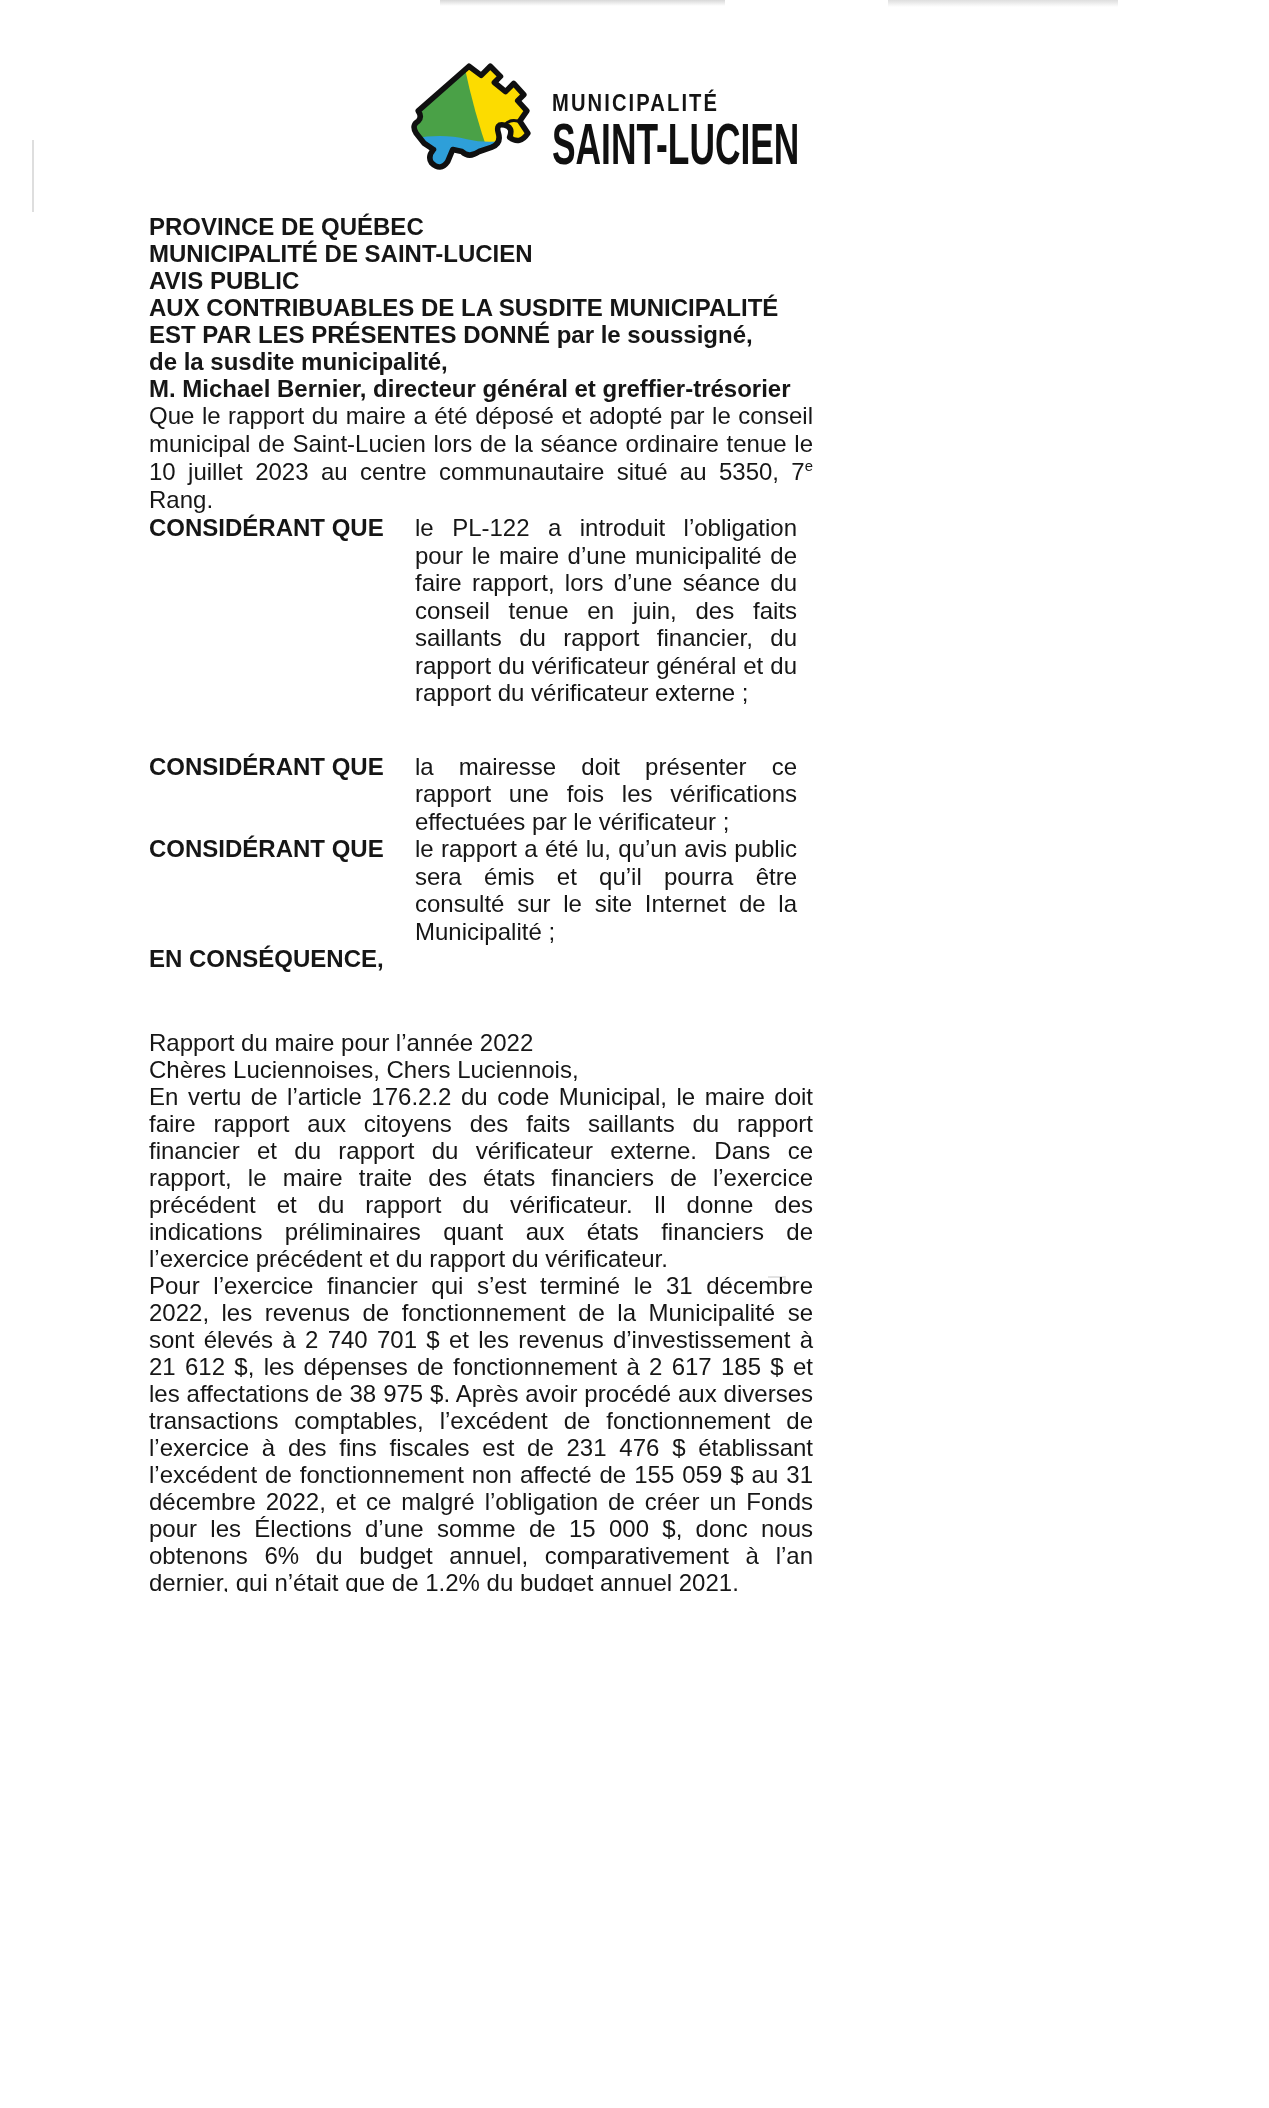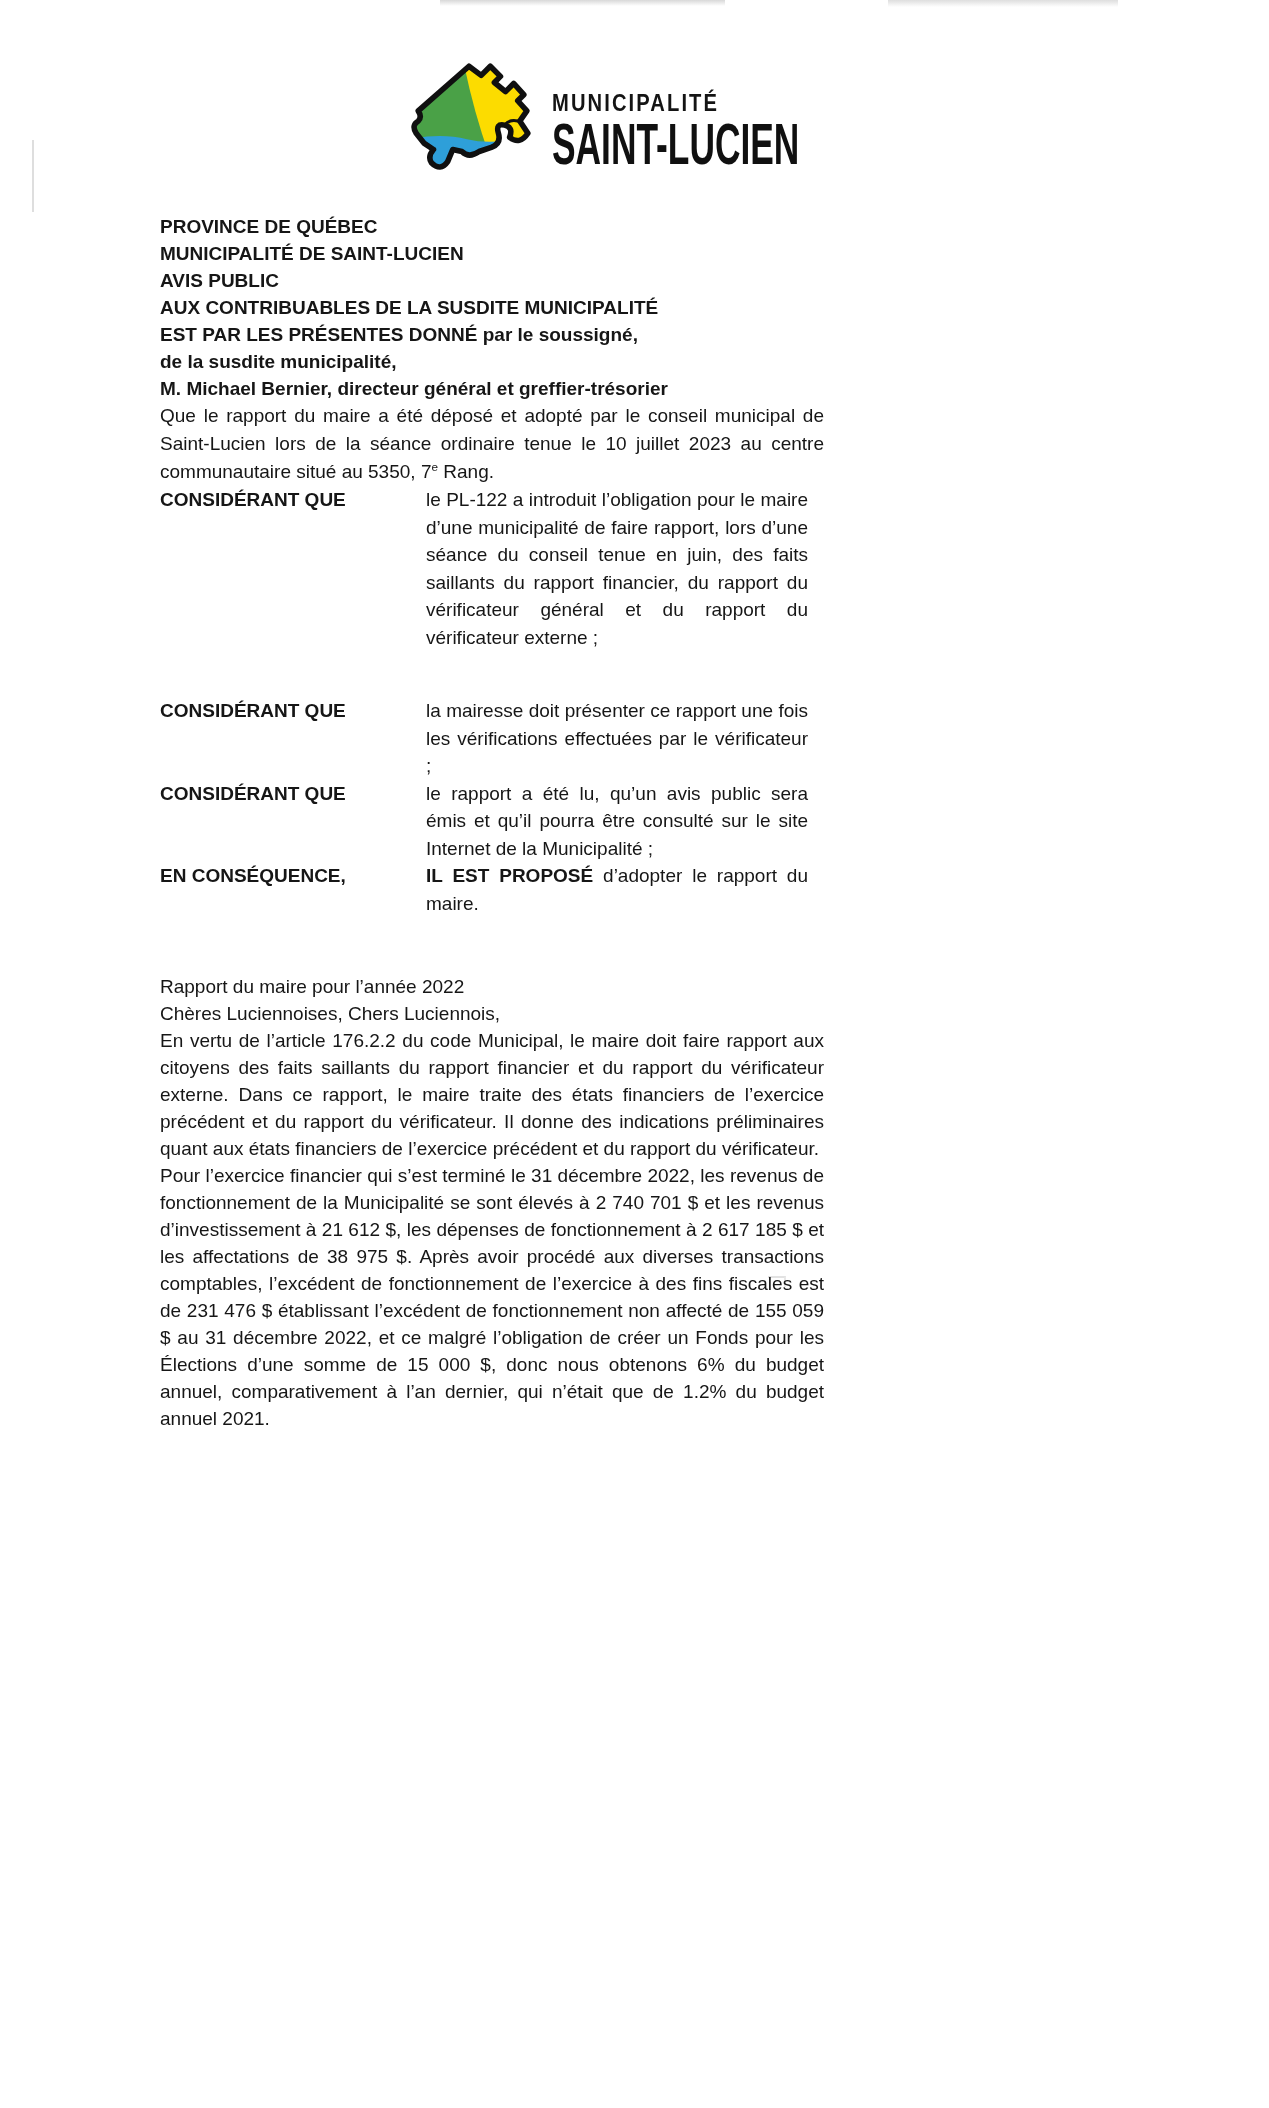--- a/index.html
+++ b/index.html
@@ -24,22 +24,22 @@
   .wm-top{
     font-size:24px;font-weight:700;letter-spacing:2.5px;line-height:26px;
     transform:scaleX(.84);transform-origin:left top;color:#141414;
   }
   .wm-bottom{
     font-size:57px;font-weight:700;letter-spacing:0;line-height:52px;margin-top:2px;
     transform:scaleX(.62);transform-origin:left top;color:#101010;
   }
   
   .content{
-    position:absolute;left:160px;top:213px;width:664px;
-    font-size:19px;line-height:27px;
+    position:absolute;left:149px;top:213px;width:664px;
+    font-size:24px;line-height:27px;
   }
   .content p, .content div{margin:0;}
   .b{font-weight:700;}
   .j{text-align:justify;}
   .province-block{margin-bottom:25px;}
   .addressee{margin-bottom:29px;}
   .avis{margin-bottom:23px;}
   .given-by{margin-bottom:24px;}
   .intro{line-height:28px;margin-bottom:20px;}
   sup{font-size:0.62em;vertical-align:super;line-height:0;}
@@ -114,21 +114,20 @@
         <div class="clause-row">
           <div class="clause-label">CONSIDÉRANT QUE</div>
           <div class="clause-text">la mairesse doit présenter ce rapport une fois les vérifications effectuées par le vérificateur ;</div>
         </div>
         <div class="clause-row">
           <div class="clause-label">CONSIDÉRANT QUE</div>
           <div class="clause-text">le rapport a été lu, qu’un avis public sera émis et qu’il pourra être consulté sur le site Internet de la Municipalité ;</div>
         </div>
         <div class="clause-row">
           <div class="clause-label">EN CONSÉQUENCE,</div>
-          <div class="clause-text"><b>IL EST PROPOSÉ</b> d’adopter le rapport du maire.</div>
         </div>
       </section>
 
     <p class="report-title">Rapport du maire pour l’année 2022</p>
 
     <p class="salutation">Chères Luciennoises, Chers Luciennois,</p>
 
     <p class="j para1">En vertu de l’article 176.2.2 du code Municipal, le maire doit faire rapport aux citoyens des faits saillants du rapport financier et du rapport du vérificateur externe.  Dans ce rapport, le maire traite des états financiers de l’exercice précédent et du rapport du vérificateur.  Il donne des indications préliminaires quant aux états financiers de l’exercice précédent et du rapport du vérificateur.</p>
     <p class="j para2">Pour l’exercice financier qui s’est terminé le 31 décembre 2022, les revenus de fonctionnement de la Municipalité se sont élevés à 2 740 701 $ et les revenus d’investissement à 21 612 $, les dépenses de fonctionnement à 2 617 185 $ et les affectations de 38 975 $.  Après avoir procédé aux diverses transactions comptables, l’excédent de fonctionnement de l’exercice à des fins fiscales est de 231 476 $ établissant l’excédent de fonctionnement non affecté de 155 059 $ au 31 décembre 2022, et ce malgré l’obligation de créer un Fonds pour les Élections d’une somme de 15 000 $, donc nous obtenons 6% du budget annuel, comparativement à l’an dernier, qui n’était que de 1.2% du budget annuel 2021.</p>
 

